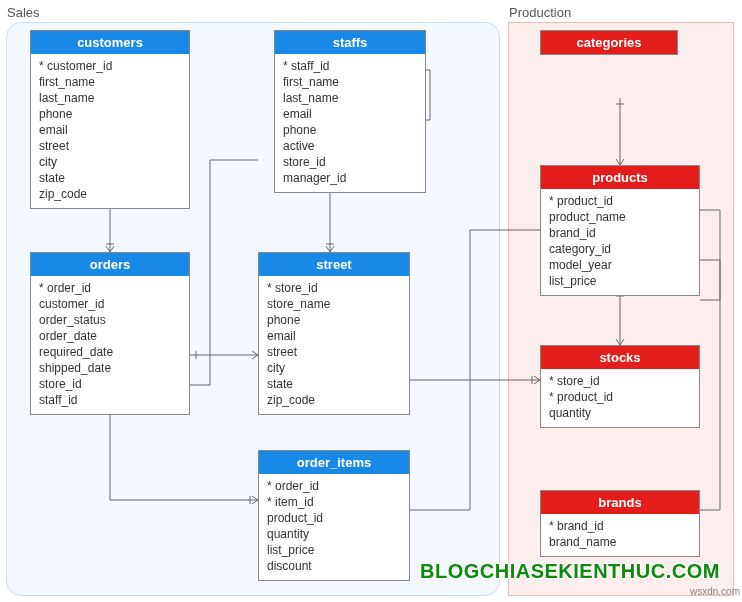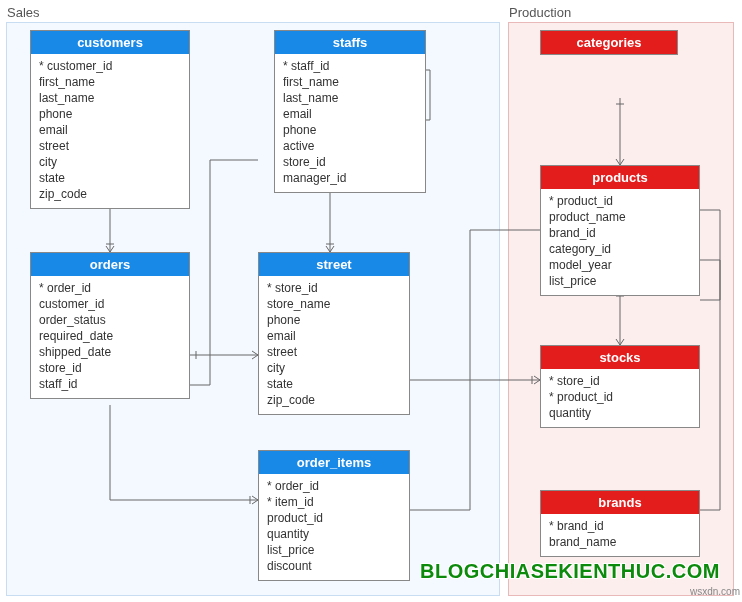--- a/index.html
+++ b/index.html
@@ -12,21 +12,21 @@
   .hdr-red  { background: #e31c1c; }
   .entity-body { padding: 4px 8px 6px 8px; }
   .field { white-space: nowrap; line-height: 16px; color: #333; }
   .watermark { position: absolute; font-weight: 900; font-size: 20px; letter-spacing: 0.5px; color: #0b8a0b; text-shadow: 1px 1px 0 #fff, -1px 1px 0 #fff, 1px -1px 0 #fff, -1px -1px 0 #fff; }
   .small-wm { position: absolute; font-size: 10px; color: #888; }
   svg.connectors { position: absolute; left:0; top:0; width:742px; height:602px; pointer-events:none; }
 </style>
 </head>
 <body>
 
-<div class="schema-group" style="left:6px; top:22px; width:494px; height:574px; background:#f4f9ff; border-color:#c8ddf2;">
+<div class="schema-group" style="left:6px; top:22px; width:494px; height:574px; background:#f4f9ff; border-color:#c8ddf2;border-radius:15px;">
   <div class="schema-label">Sales</div>
 </div>
 
 <div class="schema-group" style="left:508px; top:22px; width:226px; height:574px; background:#fdeeee; border-color:#e9b9b9;">
   <div class="schema-label">Production</div>
 </div>
 
 <svg class="connectors">
   <g stroke="#666" stroke-width="1" fill="none">
 
@@ -101,20 +101,21 @@
 <div class="entity" style="left:540px; top:30px; width:138px;">
   <div class="entity-header hdr-red">categories</div>
 </div>
 
 <div class="entity" style="left:30px; top:252px; width:160px;">
   <div class="entity-header hdr-blue">orders</div>
   <div class="entity-body">
     <div class="field">* order_id</div>
     <div class="field">customer_id</div>
     <div class="field">order_status</div>
+    <div class="field">order_date</div>
     <div class="field">required_date</div>
     <div class="field">shipped_date</div>
     <div class="field">store_id</div>
     <div class="field">staff_id</div>
   </div>
 </div>
 
 <div class="entity" style="left:258px; top:252px; width:152px;">
   <div class="entity-header hdr-blue">street</div>
   <div class="entity-body">

